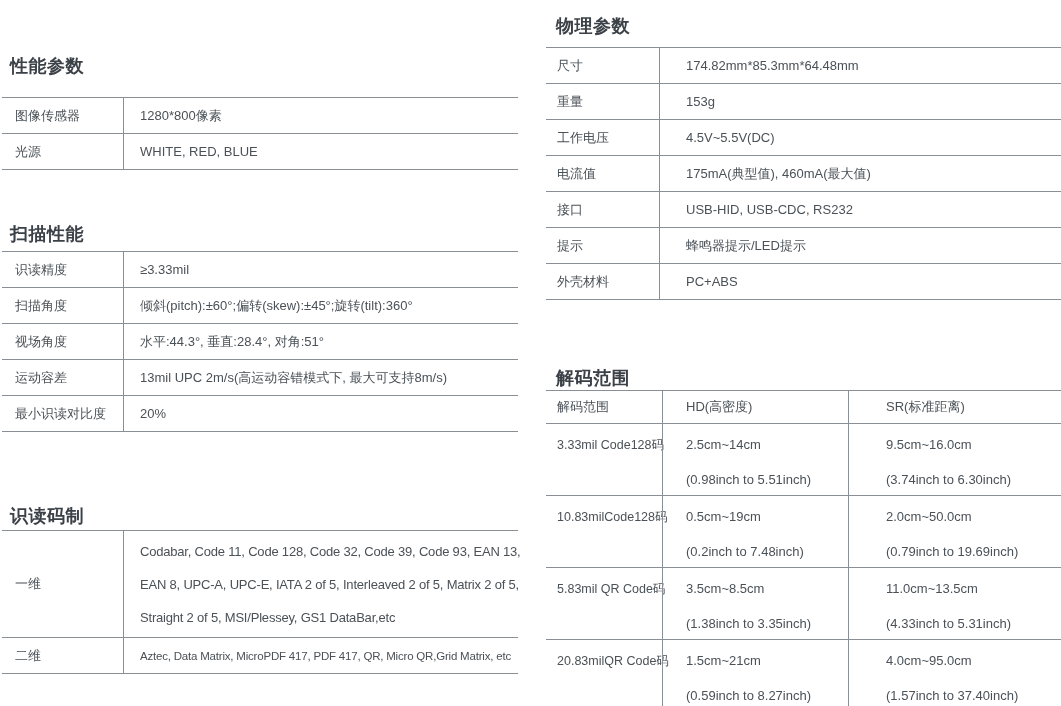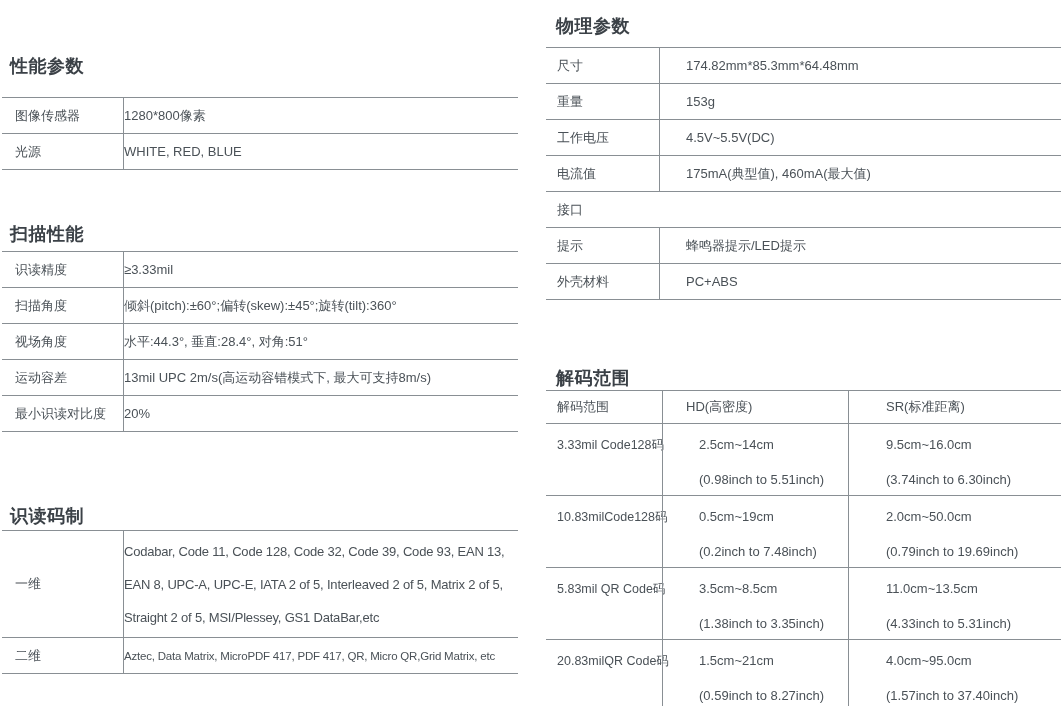--- a/index.html
+++ b/index.html
@@ -24,21 +24,21 @@
   #col-right .sec-title { left:10px; }
 
   .spec-table { position:absolute; left:0; right:0; border-top:1px solid #898f94; }
   .row { display:flex; align-items:stretch; border-bottom:1px solid #898f94; height:36px; }
   .cell { display:flex; align-items:center; font-size:13px; white-space:nowrap; }
   .label { flex:none; }
   .value { flex:1 1 auto; border-left:1px solid #898f94; }
 
   
   .t-left .label { width:121px; padding-left:13px; }
-  .t-left .value { }
+  .t-left .value { padding-left:16px; }
 
   
   .row-1d { height:107px; }
   .v-lines { flex-direction:column; justify-content:center; align-items:flex-start; }
   .v-lines > div { line-height:33px; font-size:13px; letter-spacing:-0.2px; white-space:nowrap; }
   .v-2d { font-size:11.5px; letter-spacing:-0.2px; }
 
   
   .t-phys .label { width:113px; padding-left:11px; }
   .t-phys .value { padding-left:26px; }
@@ -48,21 +48,21 @@
   .d-row  { height:72px; }
   .d-c1 { flex:none; width:116px; }
   .d-c2 { flex:none; width:186px; border-left:1px solid #898f94; }
   .d-c3 { flex:1 1 auto; border-left:1px solid #898f94; }
   .d-head .cell { align-items:center; }
   .d-head .d-c1 { padding-left:11px; }
   .d-head .d-c2 { padding-left:23px; }
   .d-head .d-c3 { padding-left:37px; }
   .d-row .cell { align-items:flex-start; padding-top:13px; display:block; }
   .d-row .d-c1 { padding-left:11px; font-size:12.5px; }
-  .d-row .d-c2 { padding-left:36px; }
+  .d-row .d-c2 { padding-left:23px; }
   .d-row .d-c3 { padding-left:37px; }
   .d-row .l1, .d-row .l2 { line-height:16px; font-size:13px; white-space:nowrap; }
   .d-row .l2 { margin-top:19px; }
 </style>
 </head>
 <body>
 
 <div class="col" id="col-left">
 
   <div class="sec-title" style="top:15px;">性能参数</div>
@@ -134,20 +134,21 @@
     <div class="row">
       <div class="cell label">工作电压</div>
       <div class="cell value">4.5V~5.5V(DC)</div>
     </div>
     <div class="row">
       <div class="cell label">电流值</div>
       <div class="cell value">175mA(典型值), 460mA(最大值)</div>
     </div>
     <div class="row">
       <div class="cell label">接口</div>
+      <div class="cell value">USB-HID, USB-CDC, RS232</div>
     </div>
     <div class="row">
       <div class="cell label">提示</div>
       <div class="cell value">蜂鸣器提示/LED提示</div>
     </div>
     <div class="row">
       <div class="cell label">外壳材料</div>
       <div class="cell value">PC+ABS</div>
     </div>
   </div>

